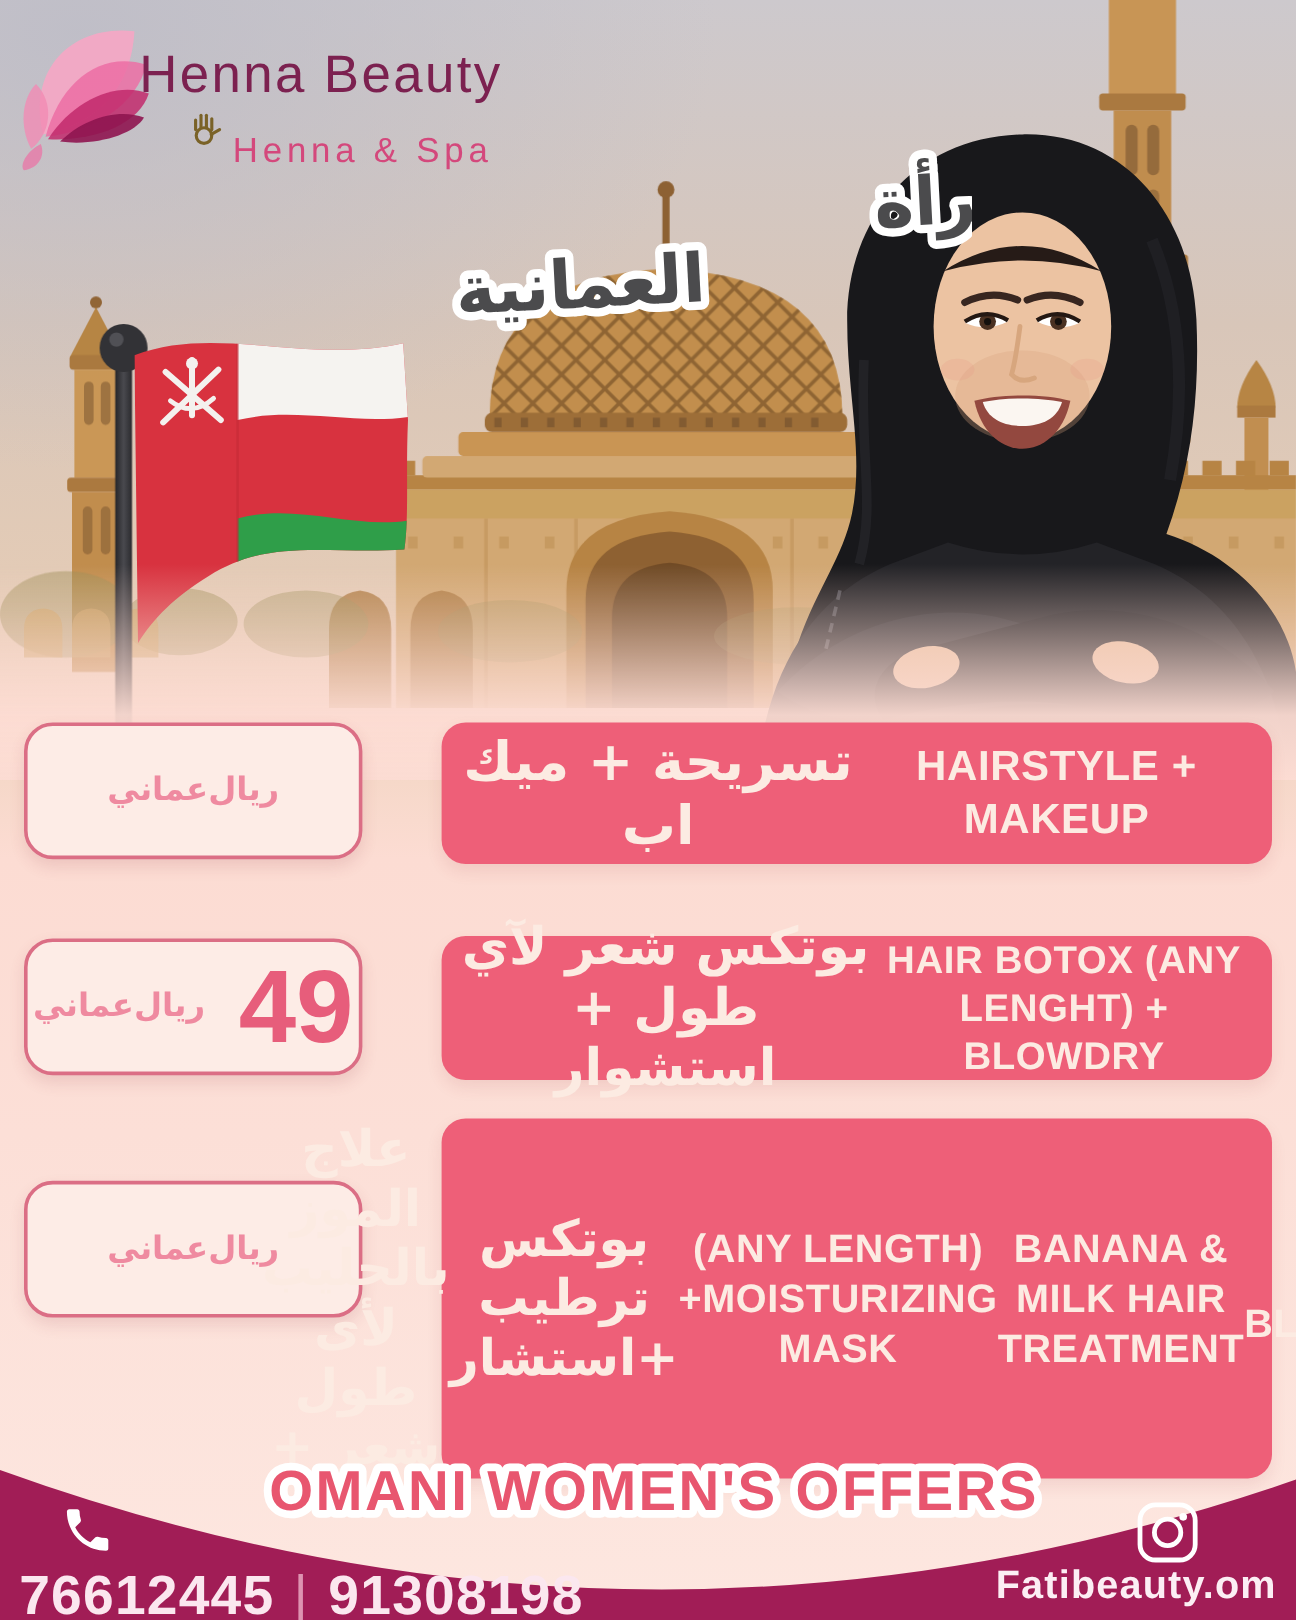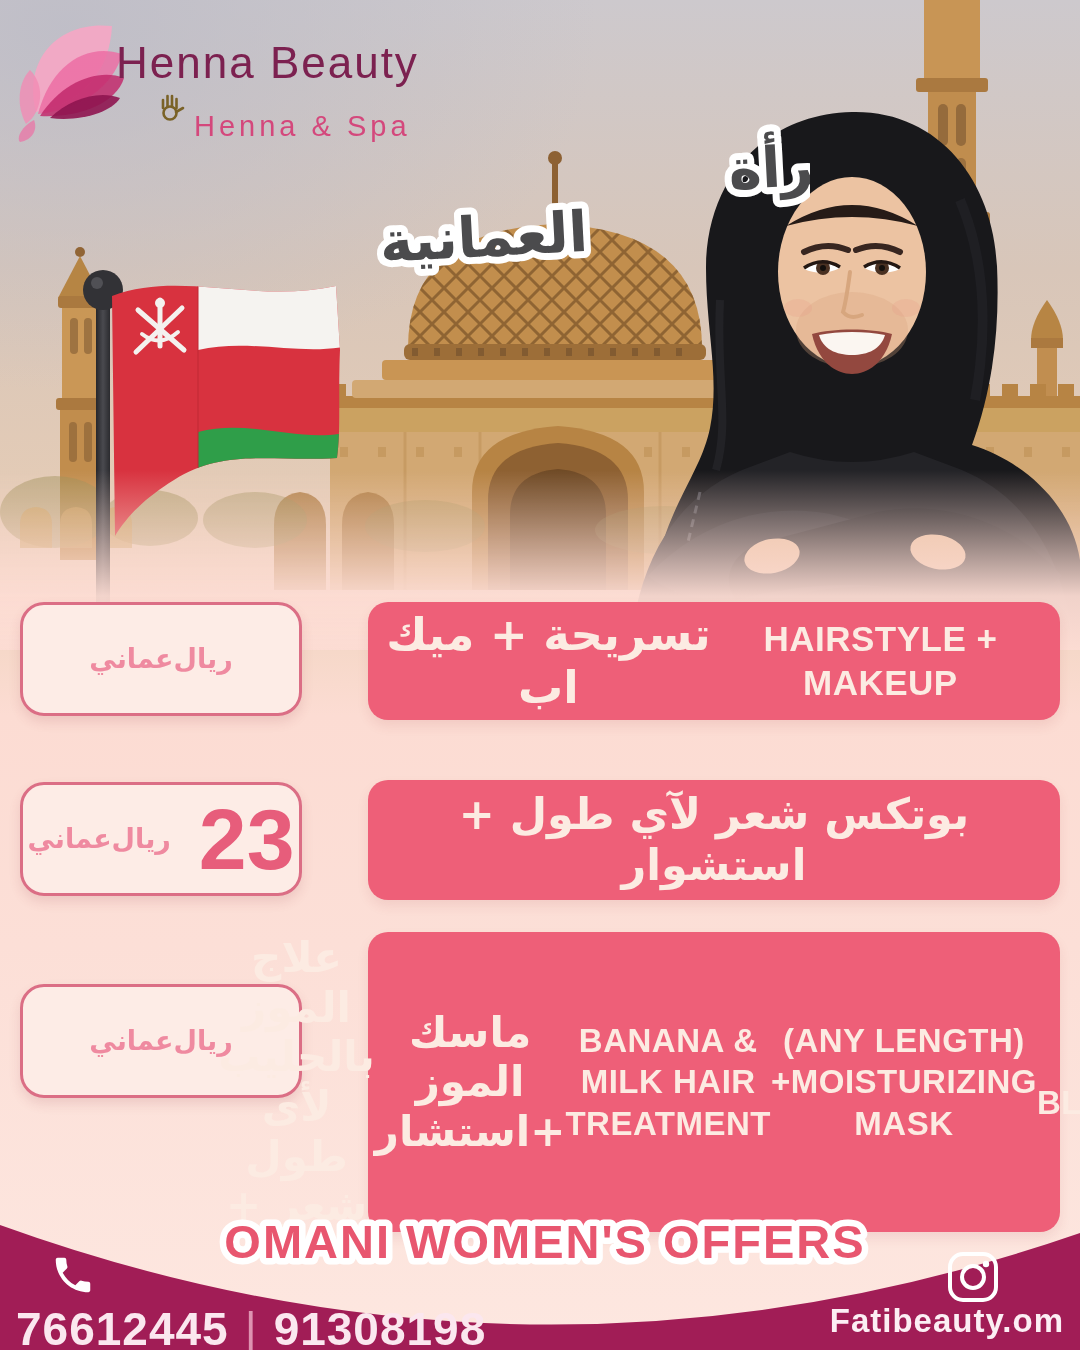--- a/index.html
+++ b/index.html
@@ -258,41 +258,42 @@
       <span>ريال</span>
       <span>عماني</span>
     </div>
   </div>
   <div class="offer-card card-1">
     <div class="offer-ar">تسريحة + ميك اب</div>
     <div class="offer-en">HAIRSTYLE + MAKEUP</div>
   </div>
 
   <div class="price-badge badge-2">
-    <div class="price-num">23</div>
+    <div class="price-num">49</div>
     <div class="price-cur">
       <span>ريال</span>
       <span>عماني</span>
     </div>
   </div>
   <div class="offer-card card-2">
     <div class="offer-ar">بوتكس شعر لآي طول + استشوار</div>
+    <div class="offer-en">HAIR BOTOX (ANY LENGHT) + BLOWDRY</div>
   </div>
 
   <div class="price-badge badge-3">
     <div class="price-cur">
       <span>ريال</span>
       <span>عماني</span>
     </div>
   </div>
   <div class="offer-card card-3">
     <div class="offer-ar">علاج الموز بالحليب لأى طول شعر +</div>
-    <div class="offer-ar">ماسك الموز +استشار</div>
+    <div class="offer-ar">بوتكس ترطيب +استشار</div>
+    <div class="offer-en">(ANY LENGTH) +MOISTURIZING MASK</div>
     <div class="offer-en">BANANA &amp; MILK HAIR TREATMENT</div>
-    <div class="offer-en">(ANY LENGTH) +MOISTURIZING MASK</div>
     <div class="offer-en">+ BLOWDRY</div>
   </div>
 
   <svg class="abs footer-curve" width="1080" height="135" viewBox="0 0 1080 135">
     <path d="M0,10 Q540,205 1080,18 L1080,135 L0,135 Z" fill="#a11d56"></path>
   </svg>
 
   <svg class="abs headline-svg" width="1080" height="110" viewBox="0 0 1080 110">
     <text x="545" y="68" text-anchor="middle" font-family="Liberation Sans, sans-serif" font-weight="bold" font-size="47" letter-spacing="2" fill="#e8566f" stroke="#ffffff" stroke-width="13" stroke-linejoin="round" style="paint-order:stroke">OMANI WOMEN'S OFFERS</text>
   </svg>

